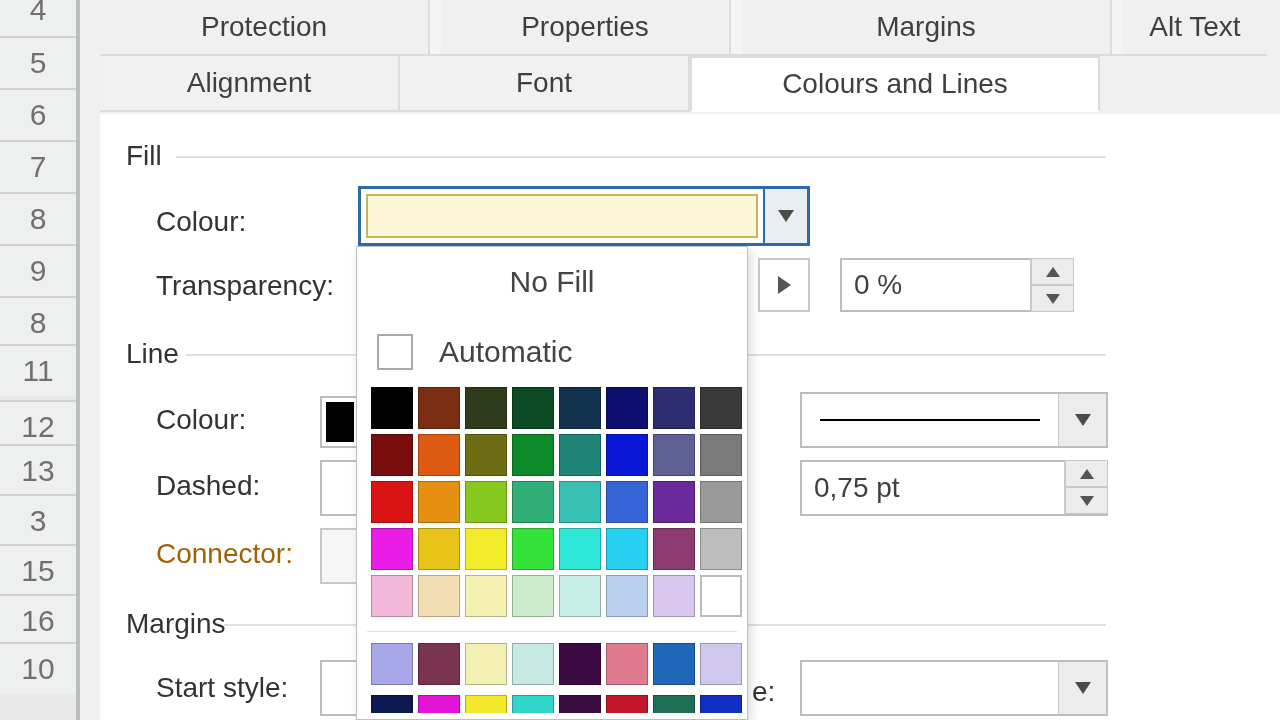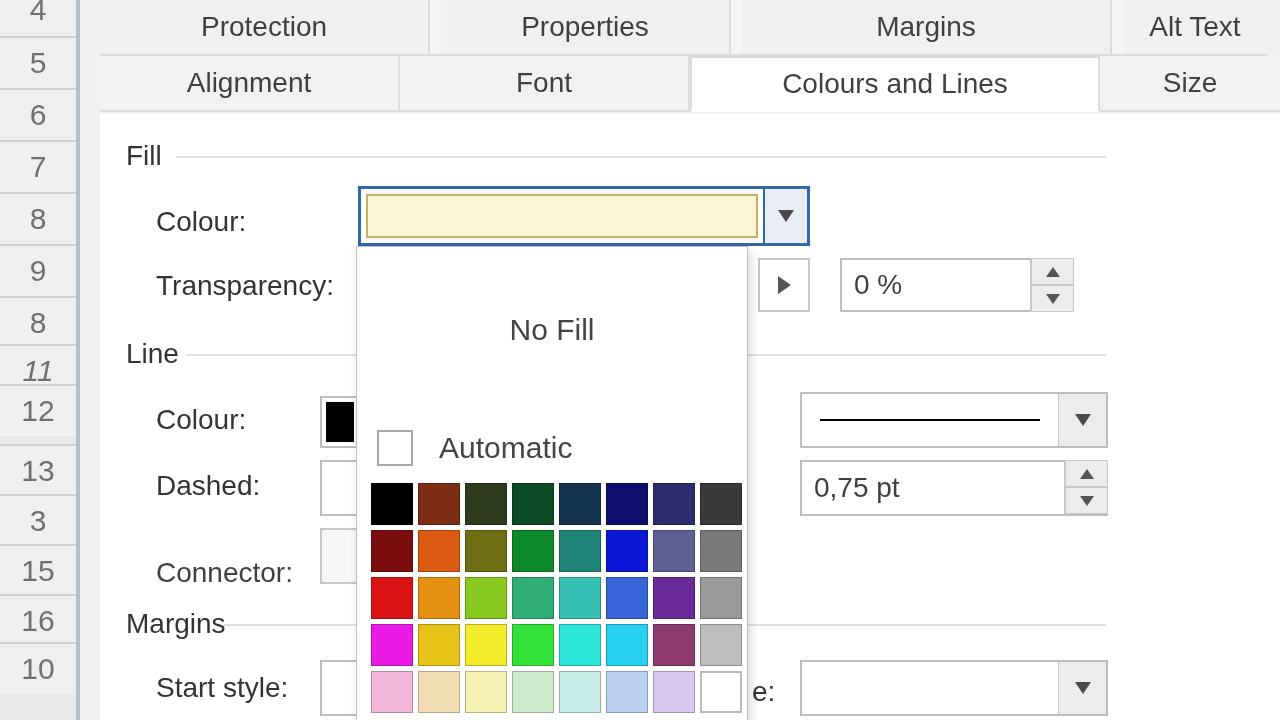--- a/index.html
+++ b/index.html
@@ -71,21 +71,21 @@
   .arrow-sel { position:absolute; left:800px; top:660px; width:308px; height:56px; border:2px solid #bdbdbd; background:#fff; display:flex; align-items:center; }
   .arrow-sel .drop { width:48px; height:100%; margin-left:auto; border-left:1px solid #c8c8c8; background:#ececec; display:flex; align-items:center; justify-content:center; }
 
   .arrow-left-wrap { position:absolute; left:320px; top:660px; width:40px; height:56px; border:2px solid #bdbdbd; background:#fff; }
 
   
   .frag-label { position:absolute; left:752px; top:676px; font-size:28px; color:#333; }
 
   
   .popup { position:absolute; left:356px; top:246px; width:392px; border:1px solid #bfbfbf; background:#fff; box-shadow: 3px 4px 10px rgba(0,0,0,.15); padding-bottom:6px; }
-  .pop-row { height:70px; display:flex; align-items:center; font-size:30px; color:#444;margin-top:48px; }
+  .pop-row { height:70px; display:flex; align-items:center; font-size:30px; color:#444; }
   .pop-row.nofill { justify-content:center; }
   .pop-row.auto { padding-left:20px; gap:26px; }
   .auto-sw { width:36px; height:36px; border:2px solid #a8a8a8; background:#fff; }
   .grid { display:grid; grid-template-columns: repeat(8, 42px); gap:5px; padding: 0 14px 10px 14px; }
   .g { width:42px; height:42px; border:1px solid rgba(0,0,0,.25); }
   .g.wh { border:2px solid #bbb; background:#fff; }
   .sep-row { height:2px; margin: 4px 10px 10px 10px; border-top:1px solid #e2e2e2; }
 
 </style>
 </head>
@@ -95,41 +95,40 @@
 
   <div class="row-headers">
     <div class="sep"></div>
   <div class="row-cell first" style="top: -16px;">4</div>
       <div class="row-cell" style="top: 36px;">5</div>
       <div class="row-cell" style="top: 88px;">6</div>
       <div class="row-cell" style="top: 140px;">7</div>
       <div class="row-cell" style="top: 192px;">8</div>
       <div class="row-cell" style="top: 244px;">9</div>
       <div class="row-cell" style="top: 296px;">8</div>
-      <div class="row-cell" style="top: 344px; font-style: italic;">11</div>
-      <div class="row-cell" style="top: 384px;">12</div>
+      <div class="row-cell" style="top: 344px;">11</div>
+      <div class="row-cell" style="top: 400px;">12</div>
       <div class="row-cell" style="top: 444px;">13</div>
       <div class="row-cell" style="top: 494px;">3</div>
       <div class="row-cell" style="top: 544px;">15</div>
       <div class="row-cell" style="top: 594px;">16</div>
       <div class="row-cell" style="top: 642px;">10</div>
     </div>
 
   <div class="tabs1">
     <div class="tab1 protection">Protection</div>
     <div class="tab1 properties">Properties</div>
     <div class="tab1 margins">Margins</div>
     <div class="tab1 alttext">Alt Text</div>
   </div>
 
   <div class="tabs2">
     <div class="tab2 alignment">Alignment</div>
     <div class="tab2 font">Font</div>
     <div class="tab2 colours">Colours and Lines</div>
-    <div class="tab2 size">Size</div>
   </div>
 
   <div class="body"></div>
 
   <div class="lbl" style="left:126px; top:140px;">Fill</div>
   <div class="group-line" style="left:176px; top:156px; width:930px;"></div>
 
   <div class="lbl" style="left:156px; top:206px;">Colour:</div>
   <div class="fill-swatch-wrap">
     <div class="fill-swatch"></div>
@@ -177,21 +176,21 @@
     <div class="spinner">
       <div class="btn">
           <div class="tri-up"></div>
         </div>
       <div class="btn">
           <div class="tri-down"></div>
         </div>
     </div>
   </div>
 
-  <div class="lbl" style="left:156px; top:557px; color:#404040;">Connector:</div>
+  <div class="lbl" style="left:156px; top:538px; color:#a16207;">Connector:</div>
   <div class="conn-wrap"></div>
 
   <div class="lbl" style="left:126px; top:608px;">Margins</div>
   <div class="group-line" style="left:224px; top:624px; width:882px;"></div>
 
   <div class="lbl" style="left:156px; top:672px;">Start style:</div>
   <div class="arrow-left-wrap"></div>
   <div class="frag-label">e:</div>
   <div class="arrow-sel">
     <div class="drop">

